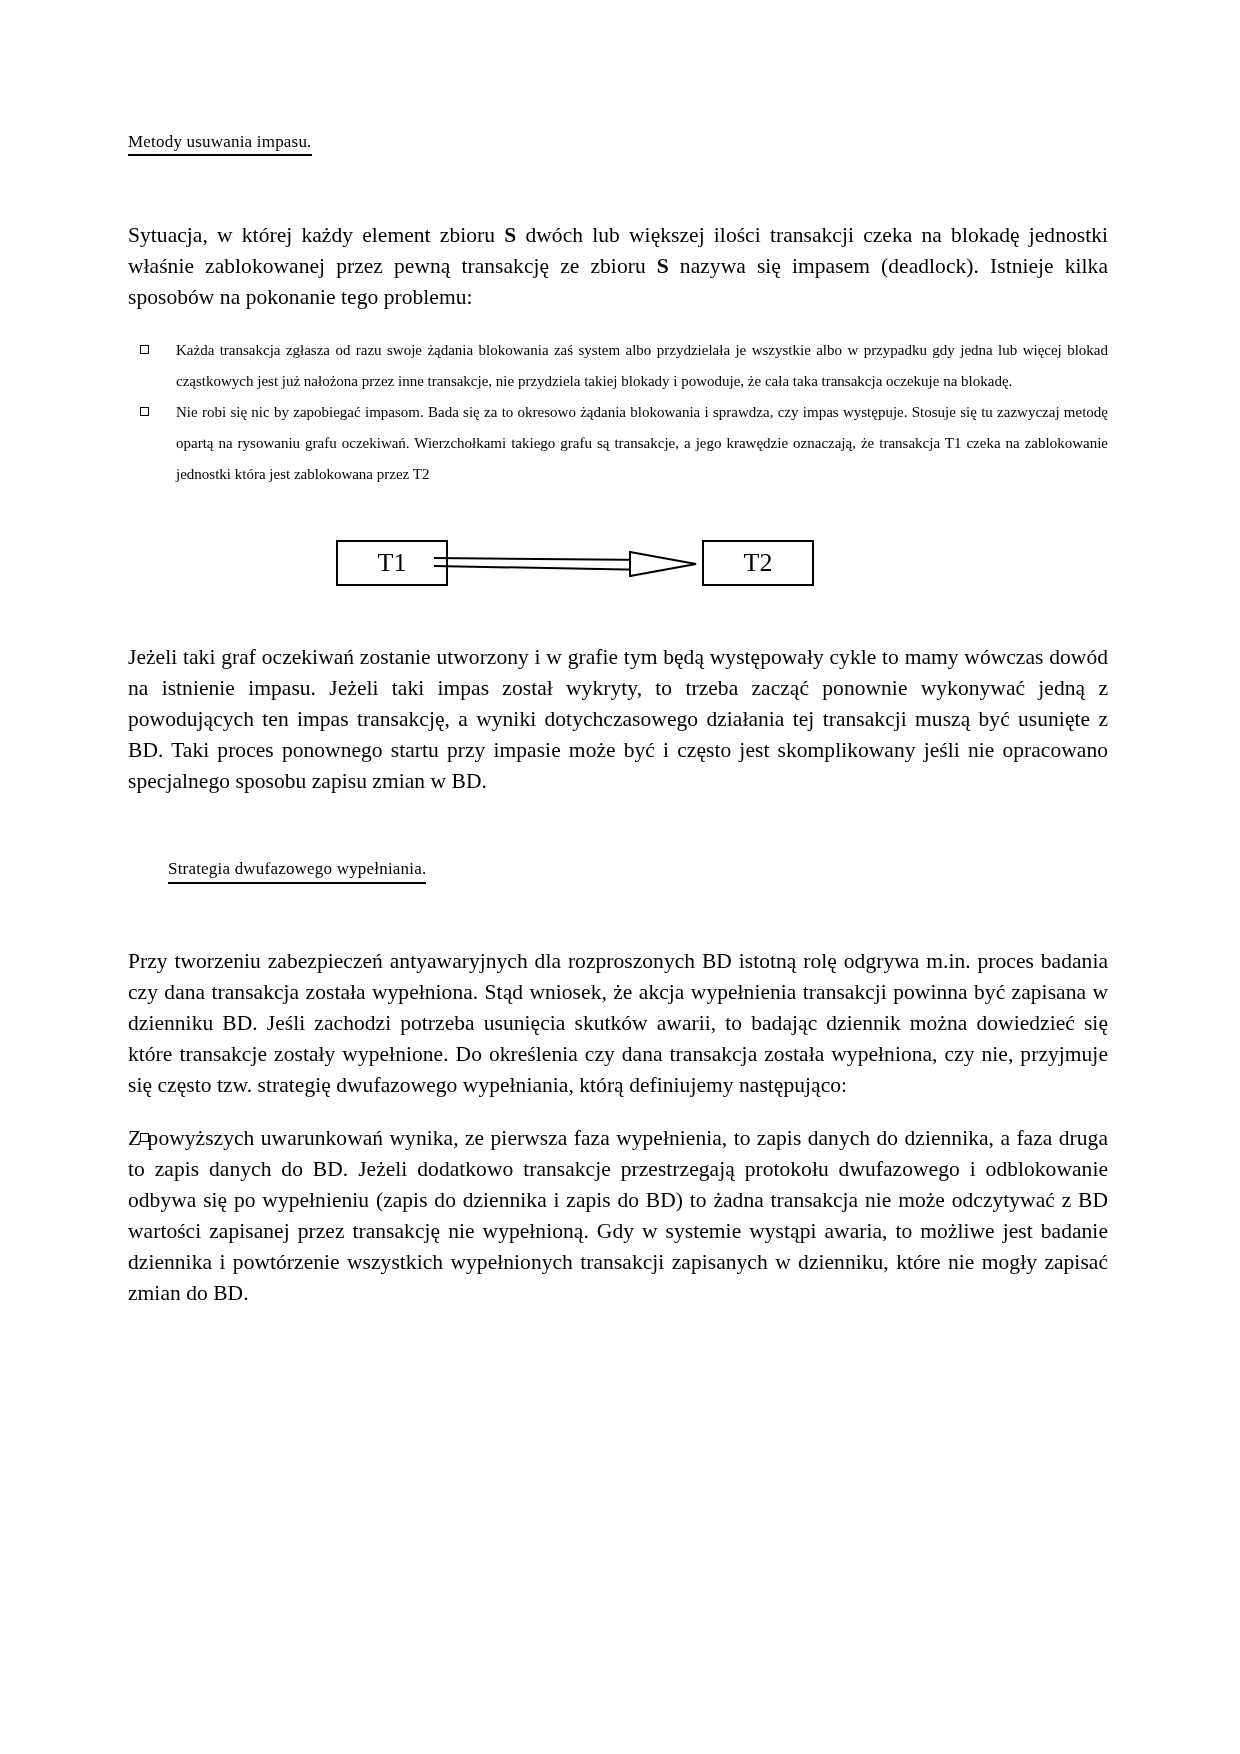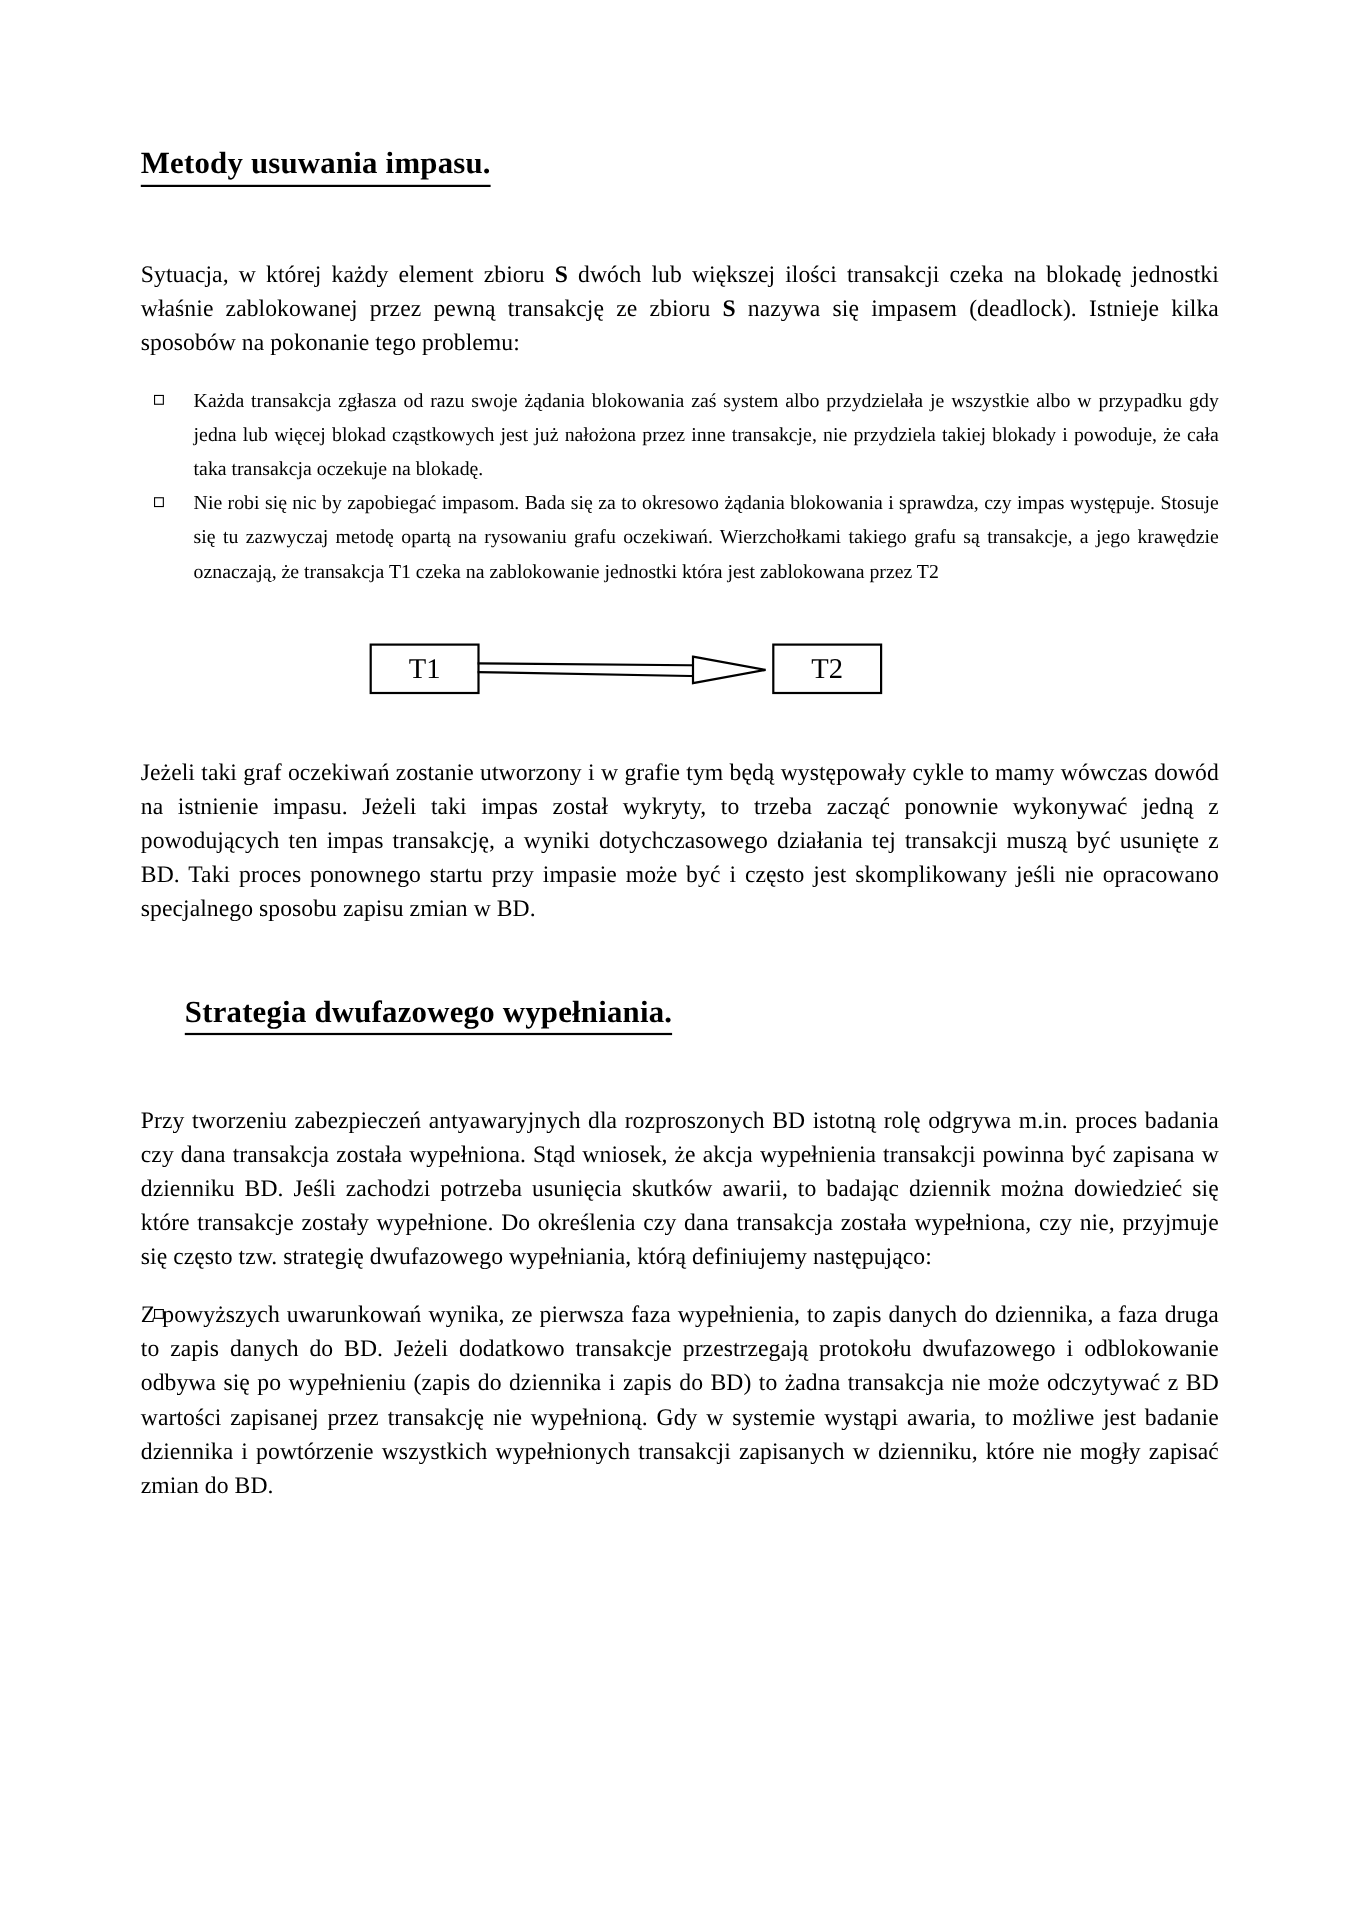--- a/index.html
+++ b/index.html
@@ -16,22 +16,22 @@
     overflow: hidden;
   }
   .page {
     box-sizing: border-box;
     width: 1240px;
     height: 1754px;
     padding: 132px 132px 60px 128px;
     position: relative;
   }
   h1.section-title {
-    font-size: 28px;
-    font-weight: bold;
+    font-size: 17px;
+    font-weight: normal;
     margin: 0 0 34px 0;
     padding: 0 0 2px 0;
     display: inline-block;
     border-bottom: 2px solid #000;
     letter-spacing: 0.2px;
     line-height: 1.2;
   }
   .title-wrap {
     display: block;
     margin-bottom: 30px;
@@ -49,21 +49,21 @@
     letter-spacing: 0.05px;
   }
   ul.bullets {
     list-style: none;
     margin: 22px 0 22px 0;
     padding: 0 0 0 0;
   }
   ul.bullets li {
     position: relative;
     padding-left: 48px;
-    font-size: 18px;
+    font-size: 15px;
     line-height: 31px;
     text-align: justify;
     margin-bottom: 0px;
   }
   ul.bullets li .marker {
     position: absolute;
     left: 12px;
     top: 10px;
     width: 9px;
     height: 9px;
@@ -81,21 +81,21 @@
   }
   .diagram-inner {
     position: relative;
     width: 470px;
     margin-left: 208px;
     height: 86px;
   }
   .node-box {
     position: absolute;
     top: 14px;
-    width: 100px;
+    width: 112px;
     height: 46px;
     border: 2px solid #000;
     background: #fff;
     box-sizing: border-box;
     text-align: center;
     font-size: 26px;
     line-height: 42px;
   }
   .node-t1 { left: 0px; }
   .node-t2 { left: 366px; text-align: center; }

